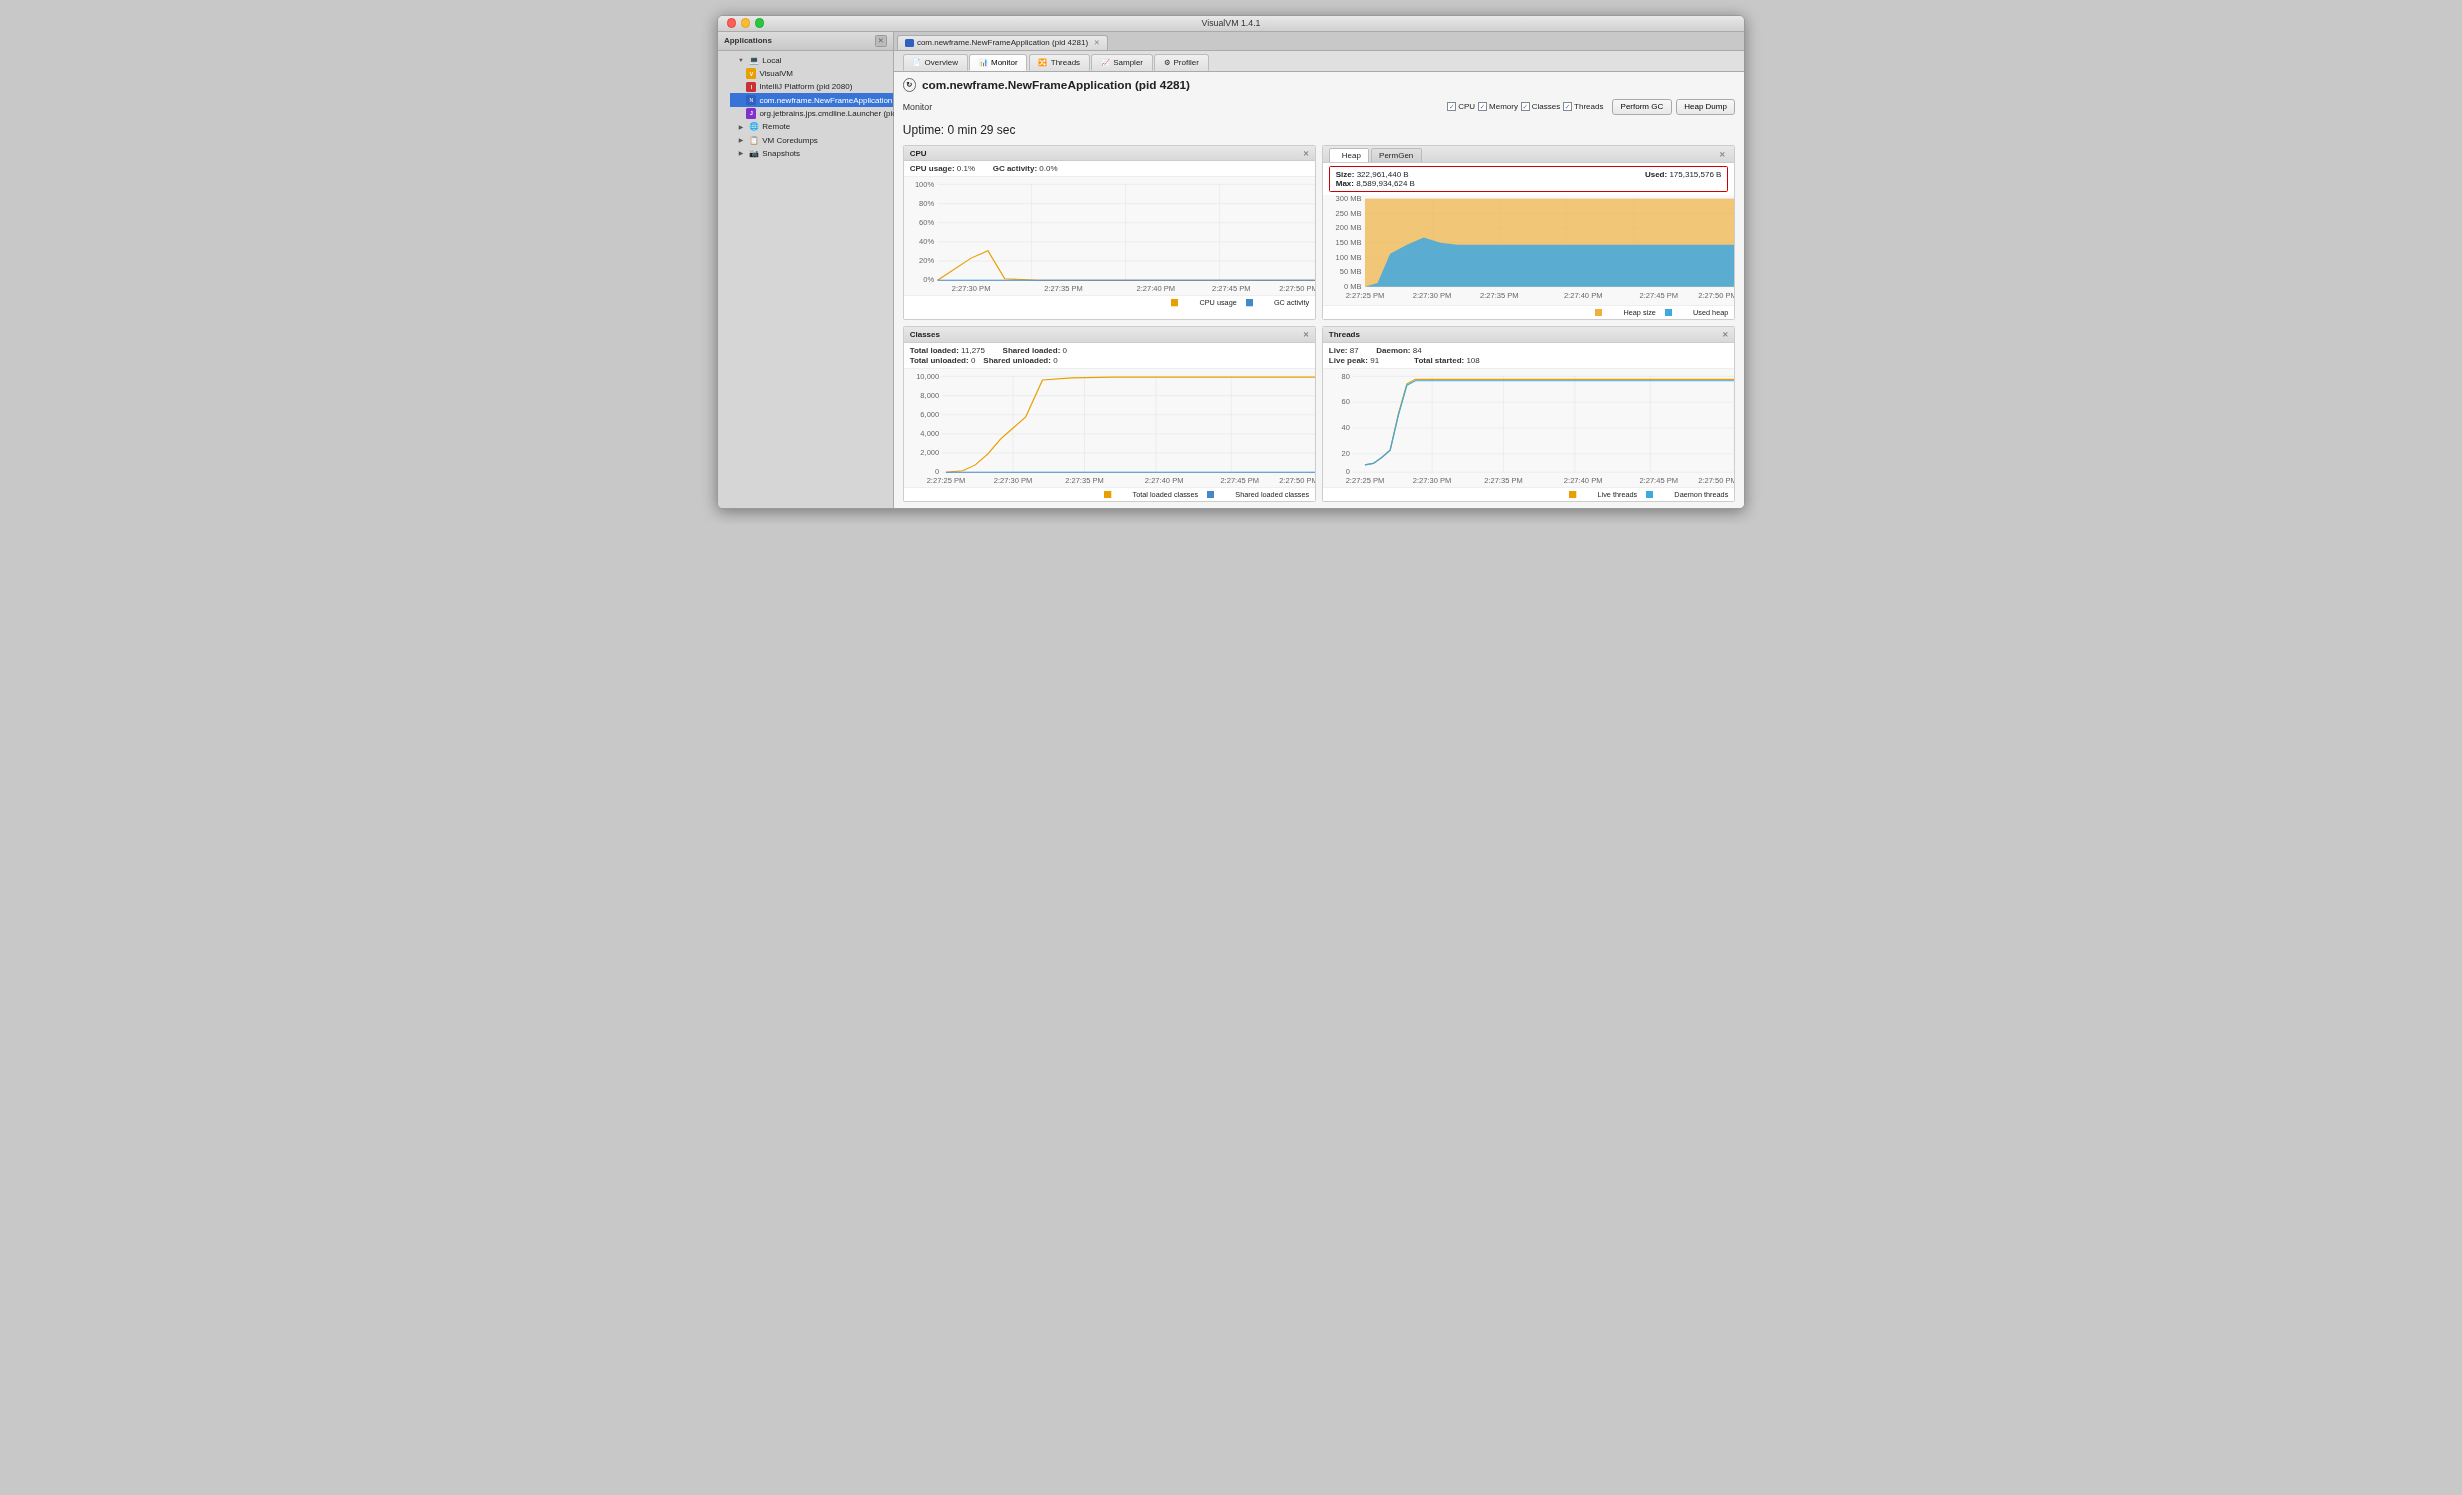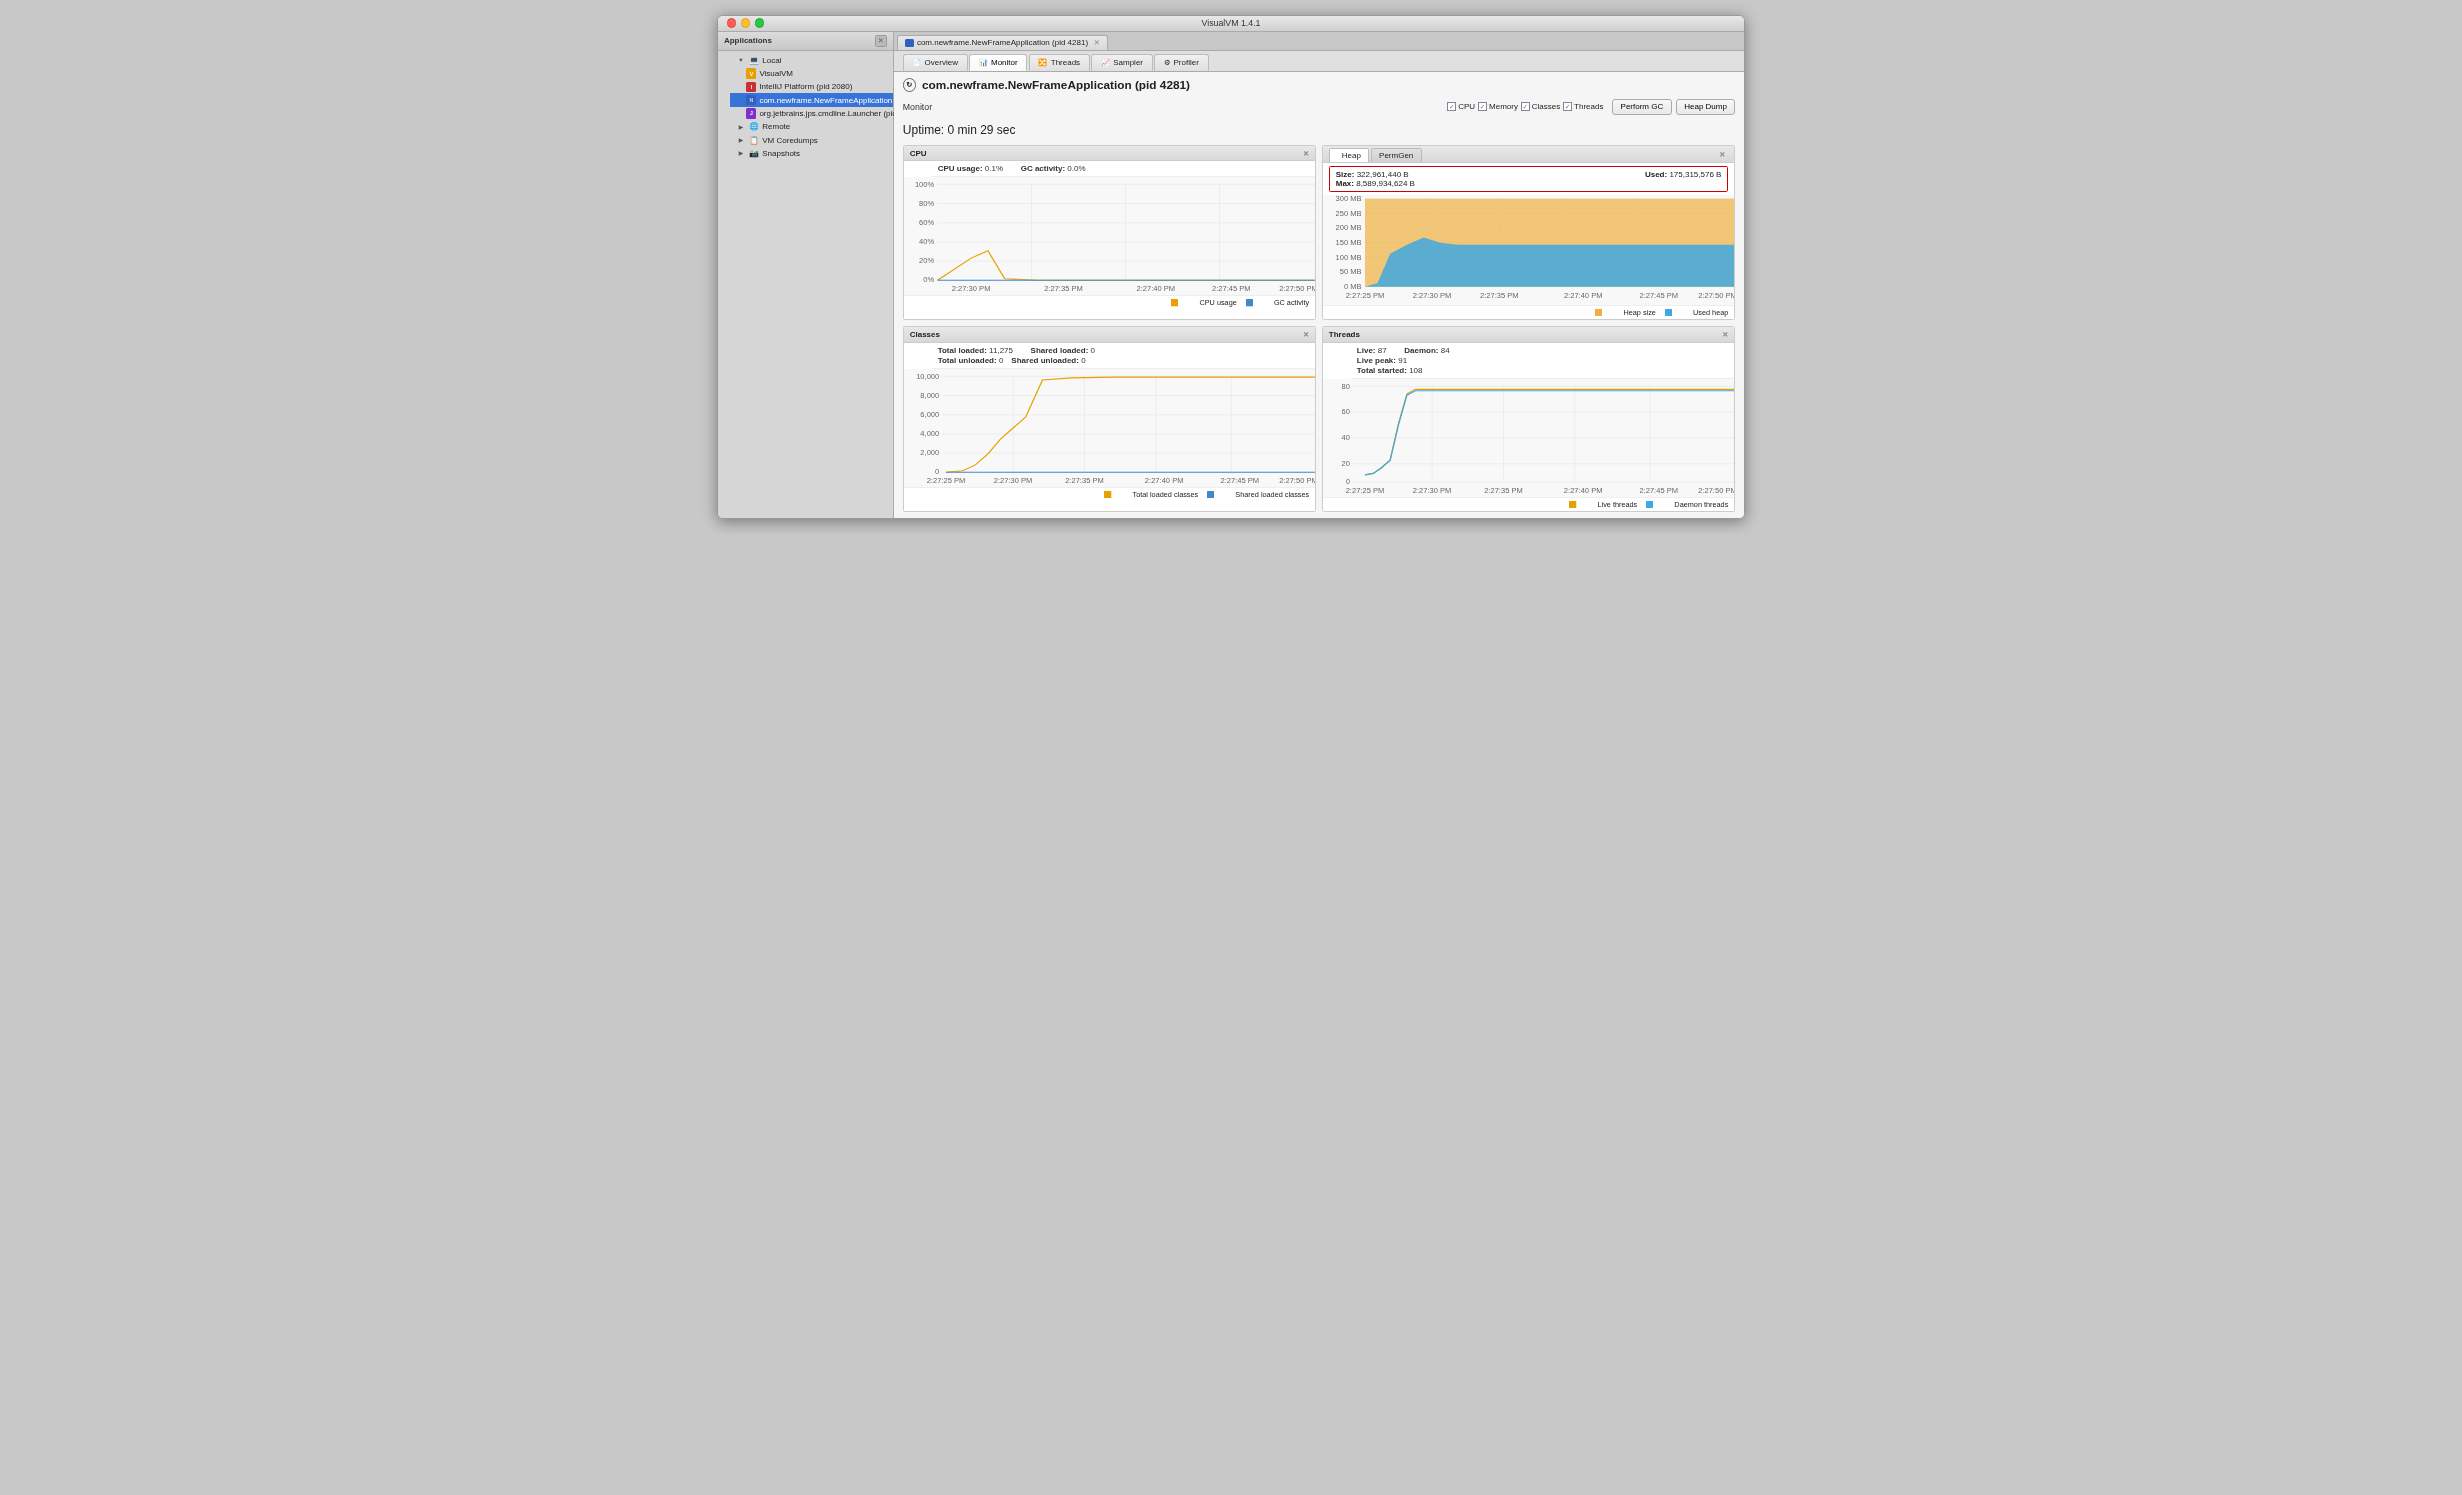--- a/index.html
+++ b/index.html
@@ -359,21 +359,20 @@
       cursor: pointer;
       font-weight: bold;
     }
 
     .chart-stats {
       display: flex;
       gap: 17.6px;
       padding: 2.9px 5.9px;
       font-size: 8px;
       border-bottom: 0.7px solid #eee;
-      margin-left: 28px;
     }
 
     .chart-stat {
       color: #333;
     }
 
     .chart-stat-bold {
       font-weight: 600;
     }
 
@@ -844,21 +843,21 @@
               <div style="display:flex; gap:17.6px;">
                 <span class="chart-stat">
                   <span class="chart-stat-bold">Live:</span>
                   <span>87</span>
                 </span>
                 <span class="chart-stat">
                   <span class="chart-stat-bold">Daemon:</span>
                   <span>84</span>
                 </span>
               </div>
-              <div style="display:flex; gap:1px;flex-direction:column;">
+              <div style="display:flex; gap:35px;">
                 <span class="chart-stat">
                   <span class="chart-stat-bold">Live peak:</span>
                   <span>91</span>
                 </span>
                 <span class="chart-stat">
                   <span class="chart-stat-bold">Total started:</span>
                   <span>108</span>
                 </span>
               </div>
             </div>

